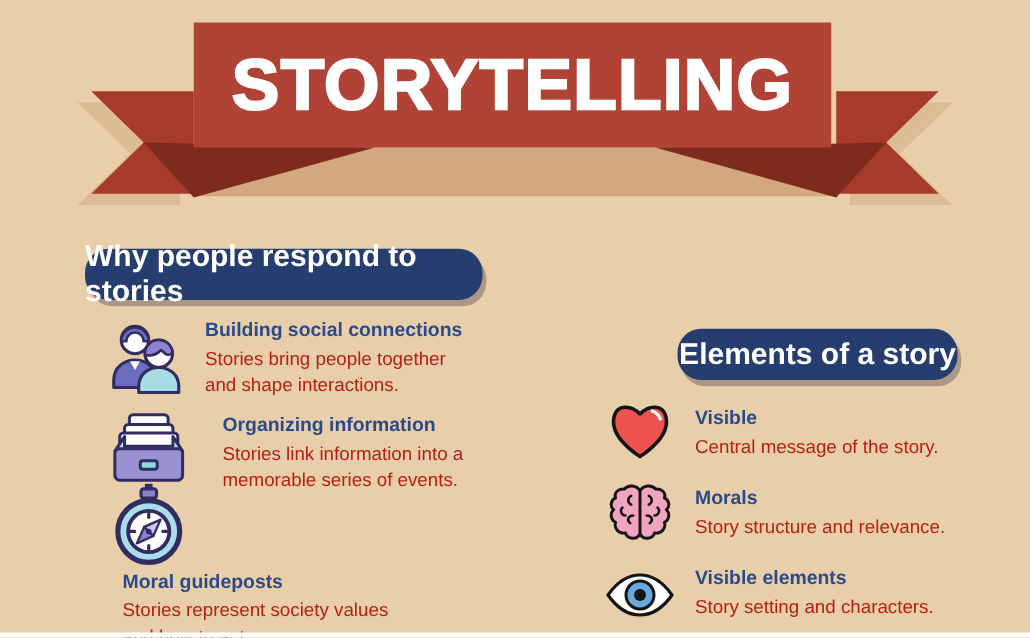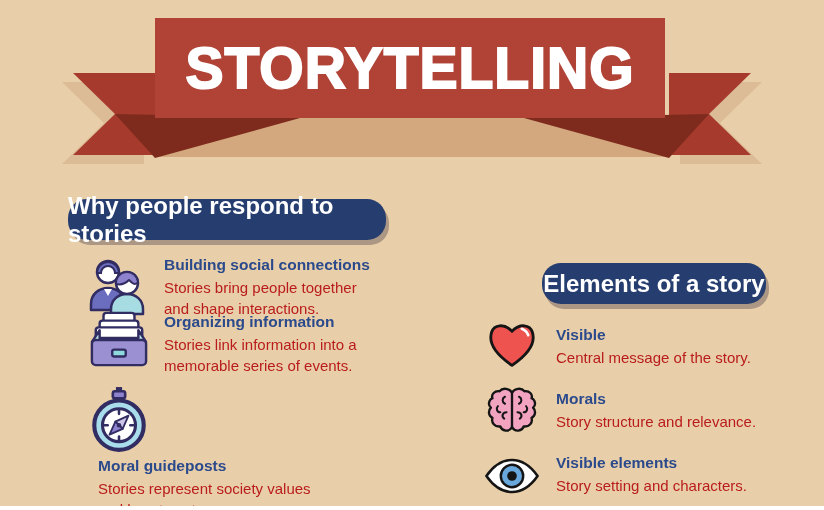--- a/index.html
+++ b/index.html
@@ -40,21 +40,21 @@
   .left-item  { left:86px; }
   .left-item .icon-box { width:66px; }
   .left-item .text-box { margin-left:12px; width:216px; padding-top:3px; }
 
   .right-item { left:484px; }
   .right-item .icon-box { width:56px; }
   .right-item .text-box { margin-left:16px; width:240px; padding-top:7px; }
   .right-item .body { white-space:nowrap; }
 
   .item.i1 { top:252px; }
-  .item.i2 { top:309px; }
+  .item.i2 { top:328px;gap:14px; }
   .item.i3 { top:385px;flex-direction:column; }
   .item.i4 { top:318px; }
   .item.i5 { top:382px; }
   .item.i6 { top:446px; }
 </style>
 </head>
 <body>
 
 <div class="stage">
 

